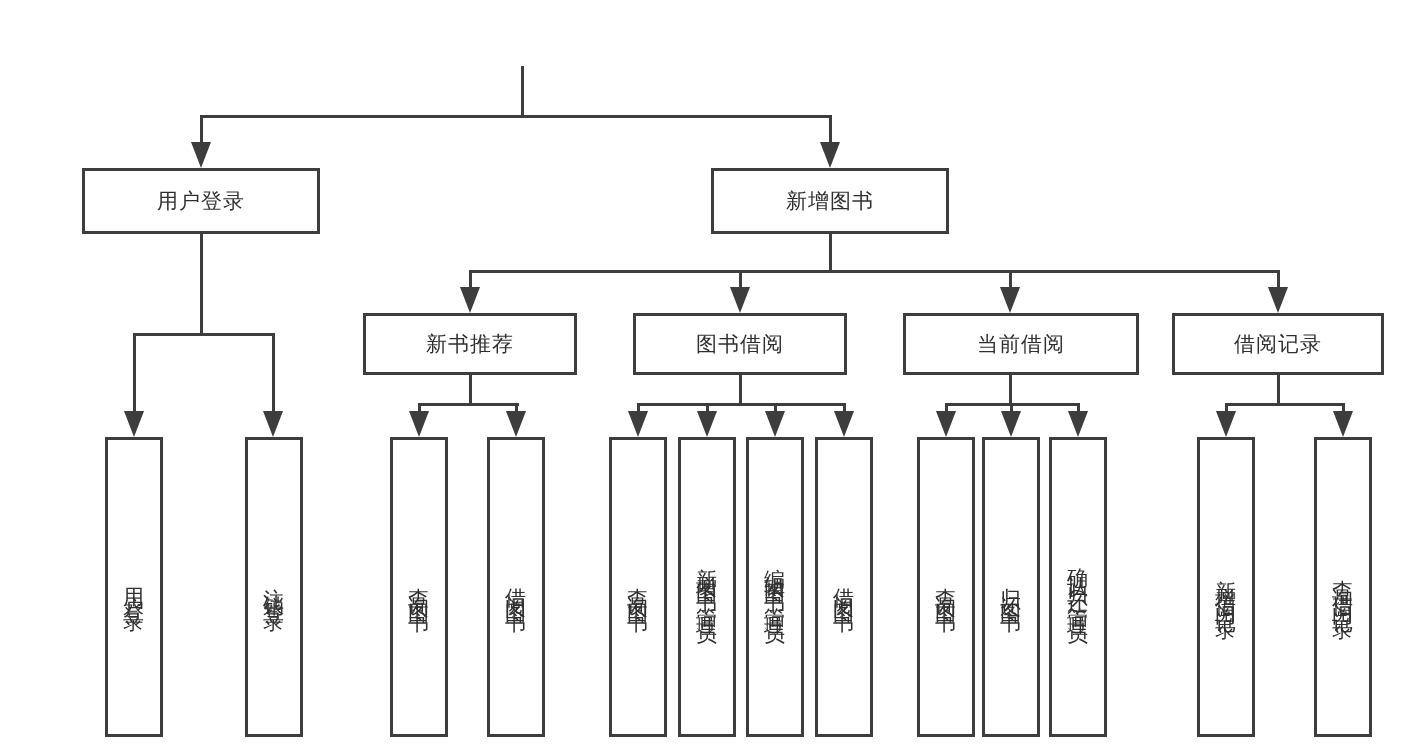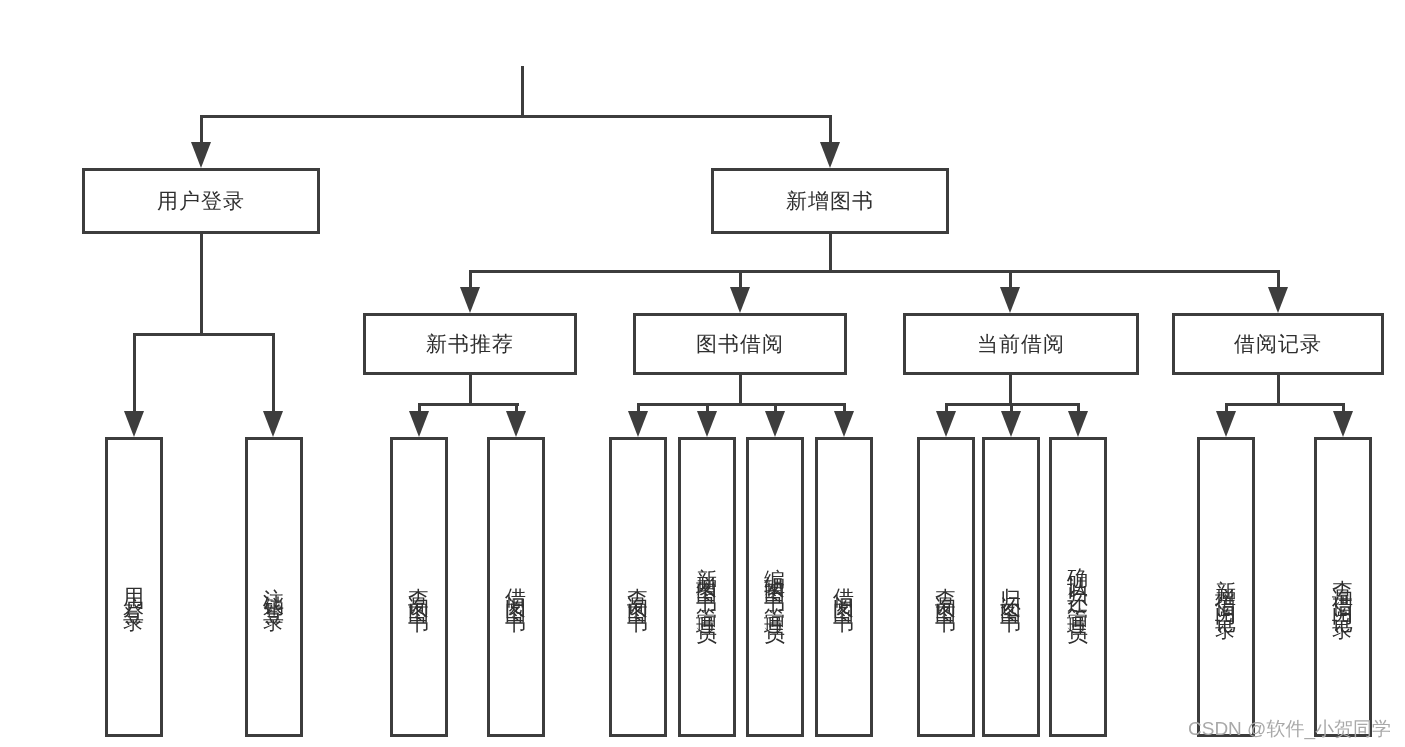--- a/index.html
+++ b/index.html
@@ -134,15 +134,14 @@
   <div class="box vbox" style="left:746px;top:437px;width:58px;height:300px;">编辑图书（管理员）</div>
   <div class="box vbox" style="left:815px;top:437px;width:58px;height:300px;">借阅图书</div>
 
   <div class="box vbox" style="left:917px;top:437px;width:58px;height:300px;">查询图书</div>
   <div class="box vbox" style="left:982px;top:437px;width:58px;height:300px;">归还图书</div>
   <div class="box vbox" style="left:1049px;top:437px;width:58px;height:300px;">确认归还（管理员）</div>
 
   <div class="box vbox" style="left:1197px;top:437px;width:58px;height:300px;">新增借阅记录</div>
   <div class="box vbox" style="left:1314px;top:437px;width:58px;height:300px;">查询借阅记录</div>
 
-  <div class="watermark">CSDN @软件_小贺同学</div>
 
 </div>
 
 </body></html>

